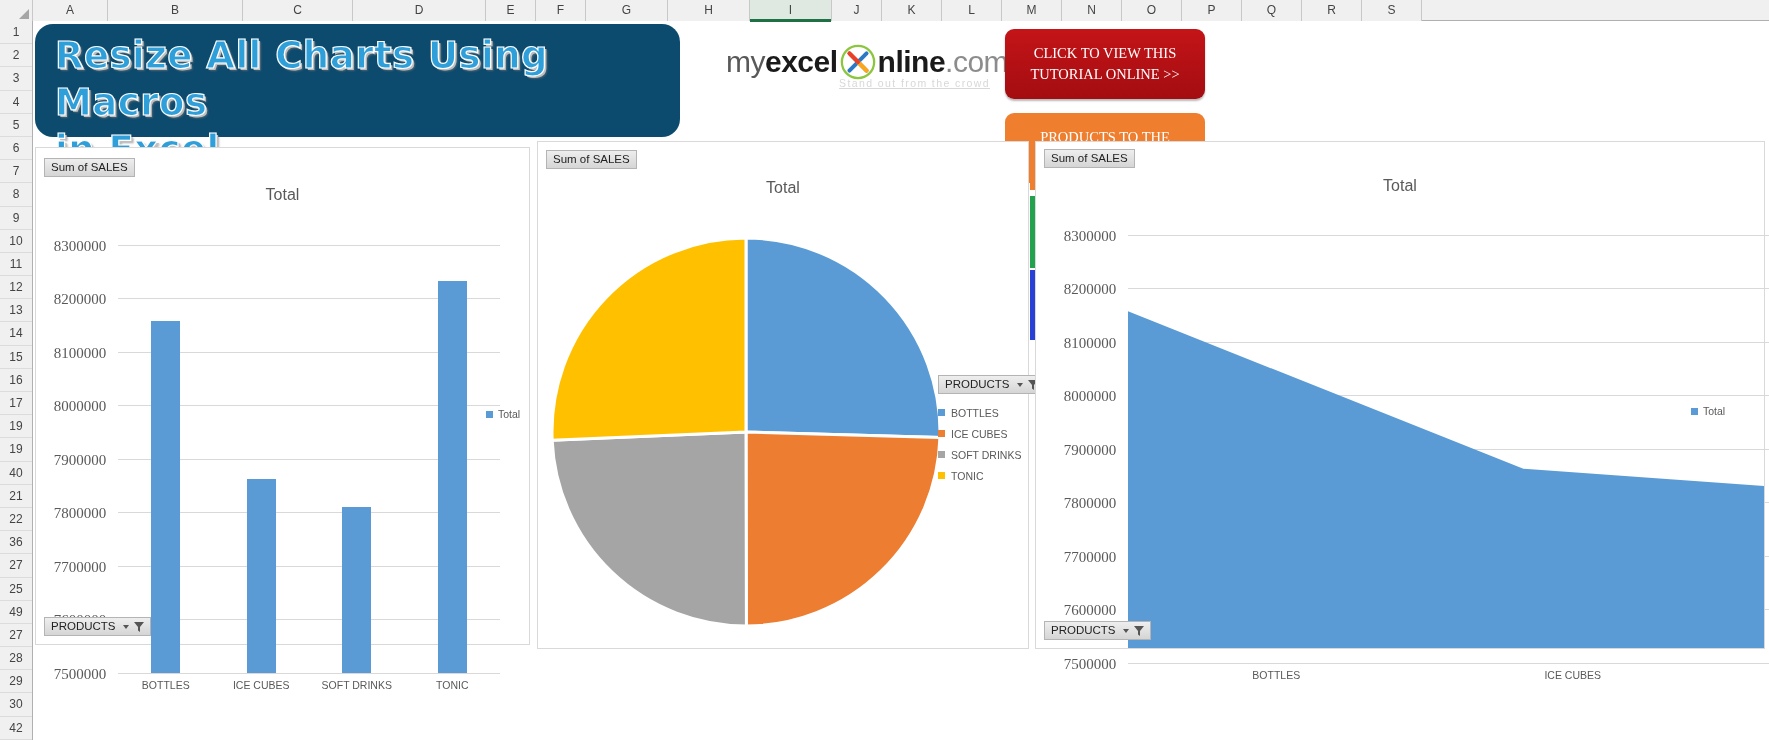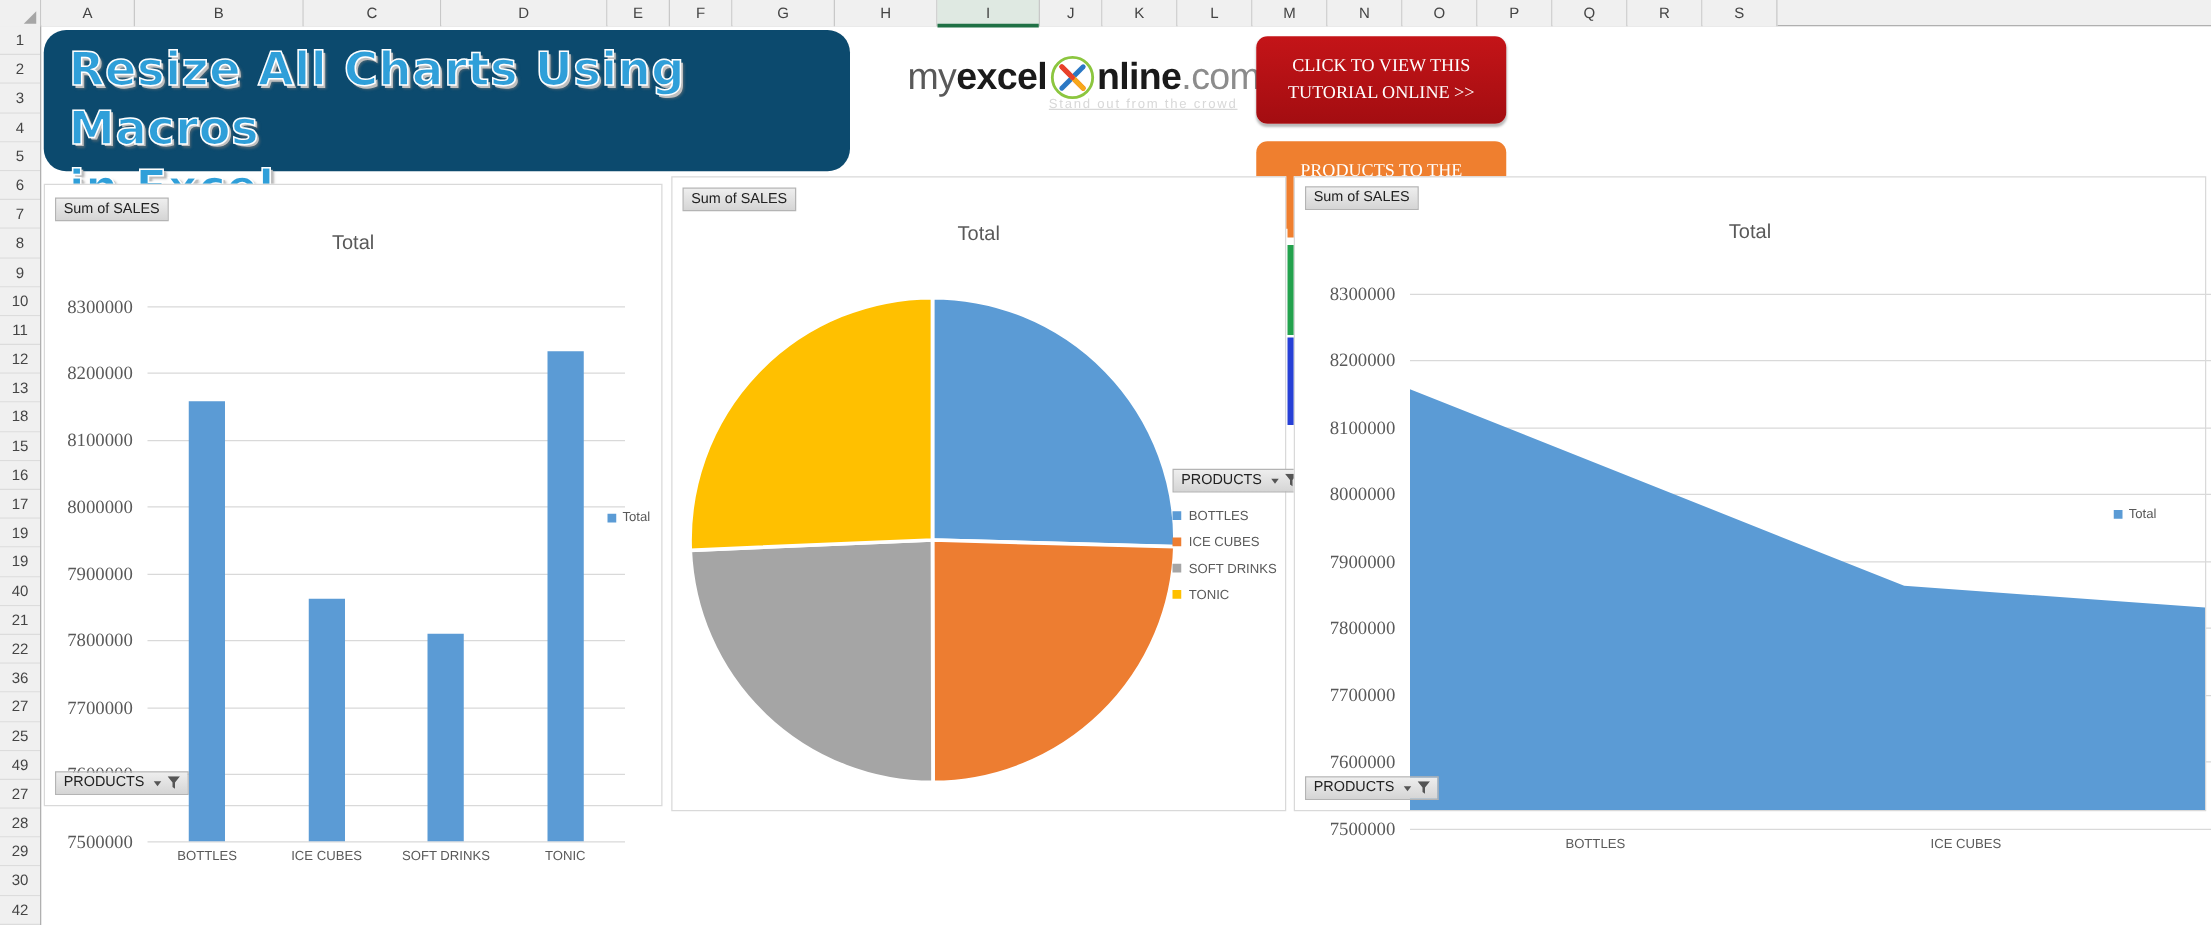--- a/index.html
+++ b/index.html
@@ -209,21 +209,21 @@
         <div class="row-cell">4</div>
         <div class="row-cell">5</div>
         <div class="row-cell">6</div>
         <div class="row-cell">7</div>
         <div class="row-cell">8</div>
         <div class="row-cell">9</div>
         <div class="row-cell">10</div>
         <div class="row-cell">11</div>
         <div class="row-cell">12</div>
         <div class="row-cell">13</div>
-        <div class="row-cell">18</div>
+        <div class="row-cell">14</div>
         <div class="row-cell">15</div>
         <div class="row-cell">16</div>
         <div class="row-cell">17</div>
         <div class="row-cell">19</div>
         <div class="row-cell">19</div>
         <div class="row-cell">40</div>
         <div class="row-cell">21</div>
         <div class="row-cell">22</div>
         <div class="row-cell">36</div>
         <div class="row-cell">27</div>

